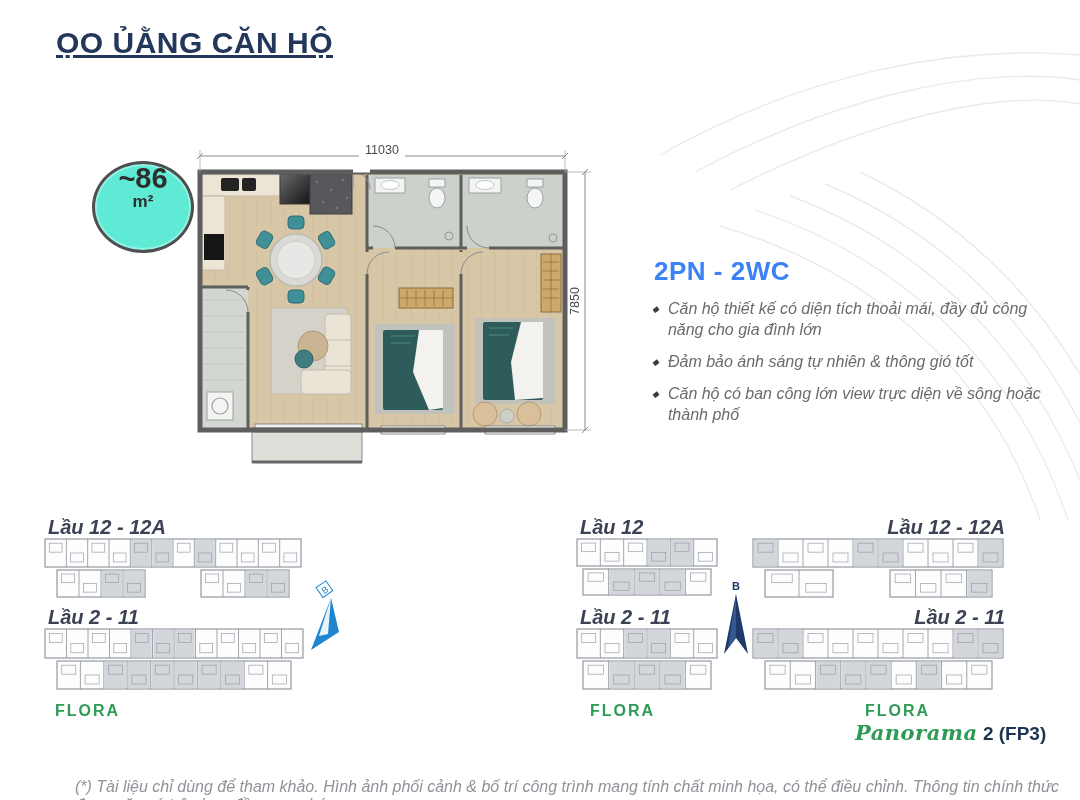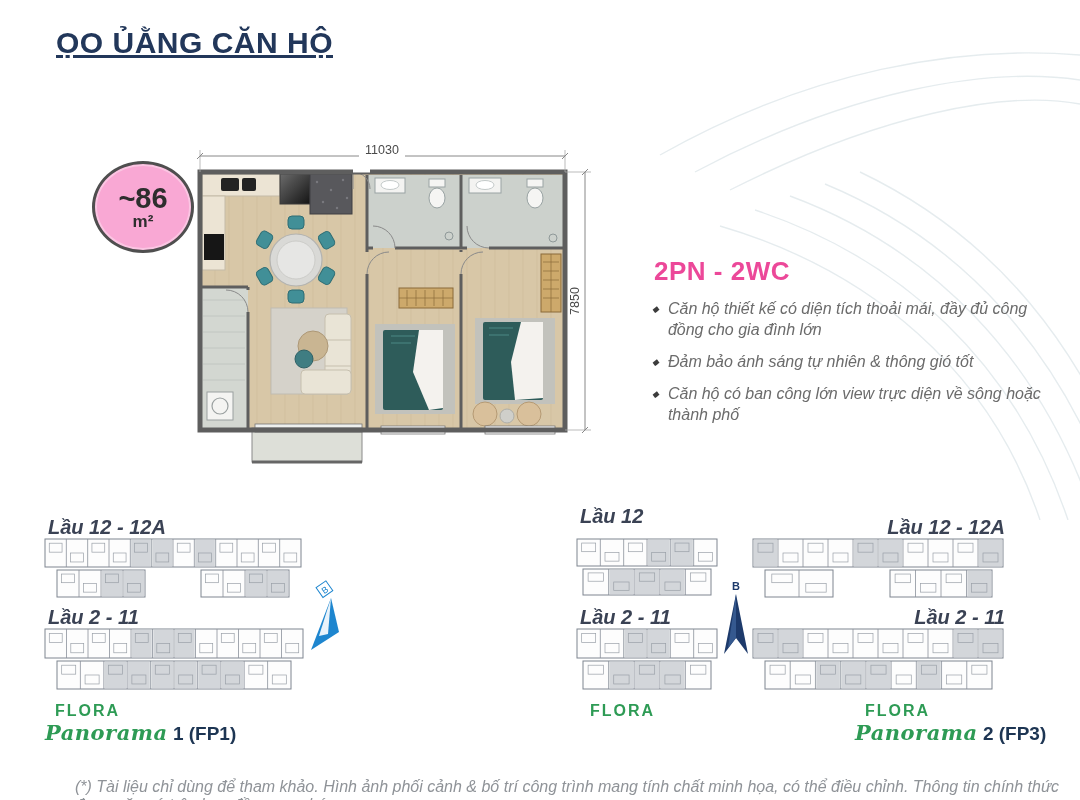--- a/index.html
+++ b/index.html
@@ -11,28 +11,28 @@
   .abs{position:absolute;}
   
   .page-title{
     left:56px;top:26px;font-size:30px;font-weight:800;color:#22375a;
     letter-spacing:.5px;
     text-decoration:underline;
   }
   
   .area-badge{
     left:92px;top:161px;width:96px;height:86px;border-radius:50%;
-    background:#f9a8d4;border:3.5px solid #4f4f4f;
-    display:flex;flex-direction:column;align-items:center;justify-content:center;
+    background:#5eead4;border:3.5px solid #4f4f4f;
+    display:flex;flex-direction:column;align-items:center;
     box-shadow:inset 0 0 0 2px rgba(255,255,255,.35);
   }
   .area-badge .val{font-size:29px;font-weight:800;color:#2e2e2e;line-height:1;}
   .area-badge .unit{font-size:17px;font-weight:700;color:#2e2e2e;line-height:1.05;}
   
-  .unit-heading{left:654px;top:256px;font-size:26px;font-weight:800;color:#ec4899;letter-spacing:.5px;}
+  .unit-heading{left:654px;top:256px;font-size:26px;font-weight:800;color:#3b82f6;letter-spacing:.5px;}
   .bullets{left:652px;top:298px;width:405px;}
   .bullet{display:flex;gap:9px;margin-bottom:11px;font-style:italic;
     font-size:16px;color:#6b6b6b;line-height:1.32;}
   .bullet::before{content:"◆";font-size:9px;color:#3c3c3c;margin-top:6px;flex:0 0 auto;}
   
   .floor-label{font-size:20px;font-style:italic;color:#3a4254;font-weight:600;}
   .flora .l1{color:#2e9b55;font-weight:700;font-size:16px;letter-spacing:2px;line-height:1.15;margin-left:10px;}
   .flora .l2{font-size:19px;font-weight:700;color:#1d3553;line-height:1.2;}
   .flora .script{font-family:"DejaVu Serif",serif;font-style:italic;font-weight:600;
     color:#2e9b55;font-size:21px;letter-spacing:.5px;}
@@ -196,21 +196,21 @@
   <text x="197" y="14" text-anchor="middle" font-size="12.5" fill="#4a4a4a">11030</text>
   <g transform="translate(394,161) rotate(-90)">
     <rect x="-20" y="-10" width="40" height="13" fill="#ffffff"></rect>
     <text x="0" y="0" text-anchor="middle" font-size="12.5" fill="#4a4a4a">7850</text>
   </g>
 </svg>
 
 <div class="abs unit-heading">2PN - 2WC</div>
 <div class="abs bullets">
   <div class="bullet">
-      <span>Căn hộ thiết kế có diện tích thoải mái, đầy đủ công đồng cho gia đình lớn</span>
+      <span>Căn hộ thiết kế có diện tích thoải mái, đầy đủ công năng cho gia đình lớn</span>
     </div>
   <div class="bullet">
       <span>Đảm bảo ánh sáng tự nhiên &amp; thông gió tốt</span>
     </div>
   <div class="bullet">
       <span>Căn hộ có ban công lớn view trực diện về sông hoặc thành phố</span>
     </div>
 </div>
 
 <div class="abs floor-label" style="left:48px;top:516px">Lầu 12 - 12A</div>
@@ -322,25 +322,23 @@
 <svg class="abs" style="left:303px;top:580px" width="46" height="76" viewBox="0 0 46 76">
   <g transform="rotate(-35 22 10)">
     <rect x="16" y="3" width="12" height="12" fill="none" stroke="#1e86cf" stroke-width="1"></rect>
     <text x="22" y="13" text-anchor="middle" font-size="9" fill="#1e86cf">B</text>
   </g>
   <polygon points="8,70 28,18 36,52" fill="#1e86cf"></polygon>
   <polygon points="16,56 28,18 25,54" fill="#ffffff" opacity=".9"></polygon>
 </svg>
 <div class="abs flora" style="left:45px;top:702px">
   <div class="l1">FLORA</div>
-  <div class="l2"><span class="script">Panorama</span>
-    <span>1 (FP1)</span></div>
 </div>
 
-<div class="abs floor-label" style="left:580px;top:505px">Lầu 12</div>
+<div class="abs floor-label" style="left:580px;top:516px">Lầu 12</div>
 <svg id="p3" class="abs" style="left:576px;top:538px" width="142" height="58" viewBox="0 0 142 58">
     <rect x="1" y="1" width="140" height="27" fill="#fdfdfd" stroke="#7e8590" stroke-width="1"></rect>
     <rect x="5.666666666666667" y="5.05" width="13.999999999999998" height="8.64" fill="none" stroke="#9aa0a8" stroke-width="0.7"></rect>
     <line x1="24.333333333333332" y1="1" x2="24.333333333333332" y2="28" stroke="#8a909a" stroke-width=".8"></line>
     <rect x="29" y="14.5" width="13.999999999999998" height="8.64" fill="none" stroke="#9aa0a8" stroke-width="0.7"></rect>
     <line x1="47.666666666666664" y1="1" x2="47.666666666666664" y2="28" stroke="#8a909a" stroke-width=".8"></line>
     <rect x="52.33333333333333" y="5.05" width="13.999999999999998" height="8.64" fill="none" stroke="#9aa0a8" stroke-width="0.7"></rect>
     <rect x="71.8" y="1.8" width="21.73333333333333" height="25.4" fill="#d3d6da"></rect>
     <line x1="71" y1="1" x2="71" y2="28" stroke="#8a909a" stroke-width=".8"></line>
     <rect x="75.66666666666667" y="14.5" width="13.999999999999998" height="8.64" fill="none" stroke="#9aa0a8" stroke-width="0.7"></rect>

